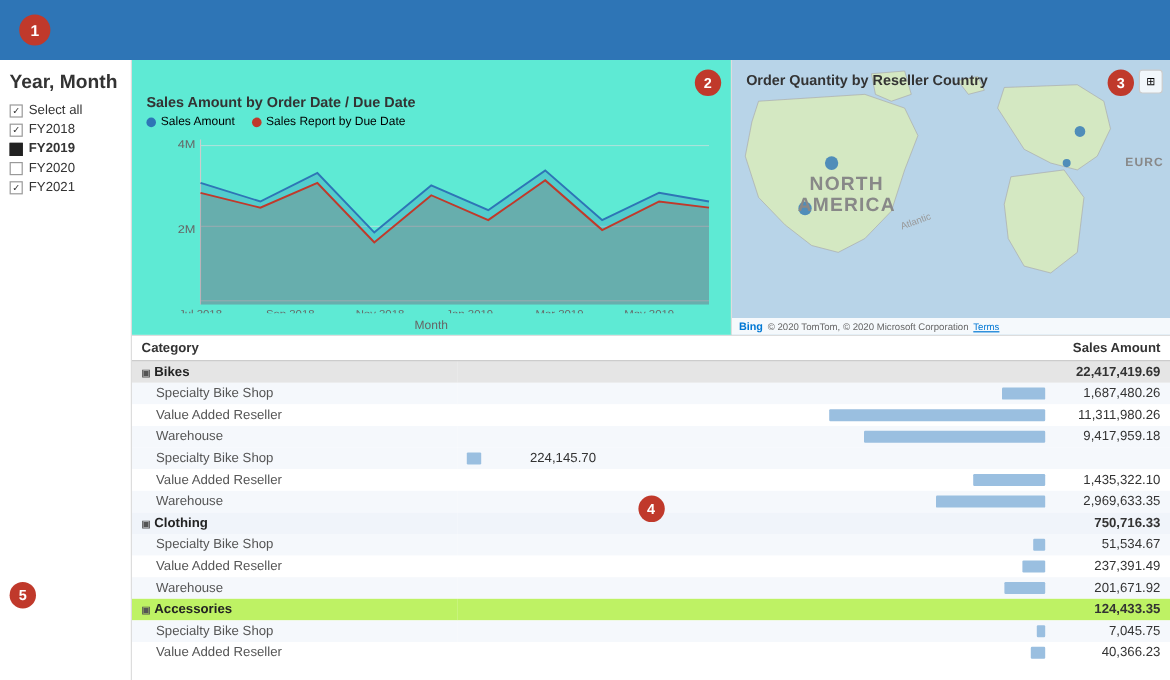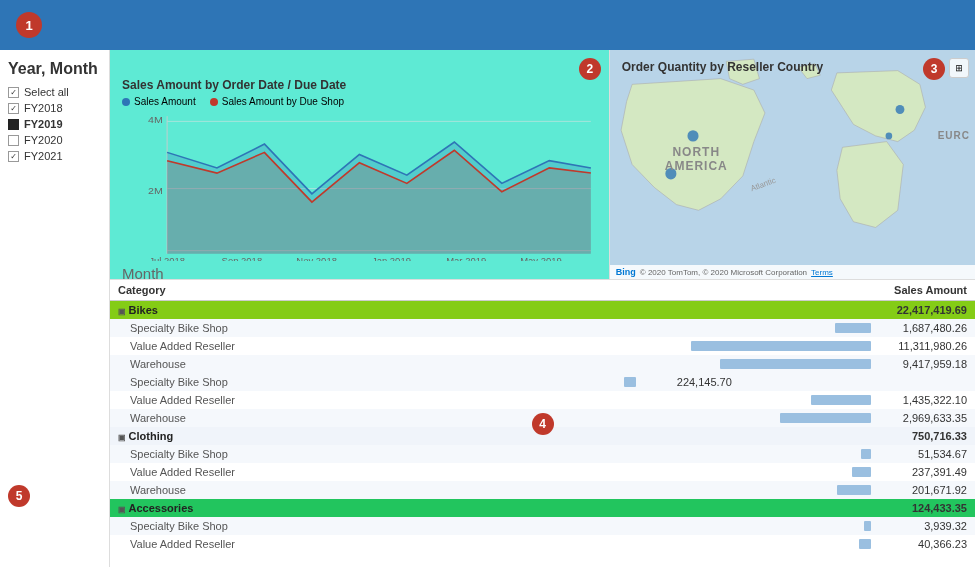--- a/index.html
+++ b/index.html
@@ -153,21 +153,22 @@
       font-weight: 700;
       position: absolute;
       top: 8px;
       right: 8px;
     }
     .chart-svg-area {
       width: 100%;
       height: 150px;
     }
     .chart-x-label {
-      font-size: 15px;
+      text-align: center;
+      font-size: 10px;
       color: #666;
       margin-top: 2px;
     }
 
     
     .map-container {
       flex: 1;
       background: #cde3f0;
       position: relative;
       overflow: hidden;
@@ -194,21 +195,21 @@
       font-weight: 700;
       position: absolute;
       top: 8px;
       right: 30px;
       z-index: 3;
     }
     .map-label-na {
       position: absolute;
       top: 95px;
       left: 55px;
-      font-size: 12px;
+      font-size: 16px;
       font-weight: 700;
       color: #888;
       letter-spacing: 1px;
       text-align: center;
       z-index: 2;
     }
     .map-label-eurc {
       position: absolute;
       top: 80px;
       right: 5px;
@@ -370,21 +371,21 @@
 
       <div class="line-chart-container">
         <div class="chart-title">Sales Amount by Order Date / Due Date</div>
         <div class="chart-legend">
           <div class="legend-item">
             <div class="legend-dot" style="background:#2e75b6;"></div>
             <span>Sales Amount</span>
           </div>
           <div class="legend-item">
             <div class="legend-dot" style="background:#c0392b;"></div>
-            <span>Sales Amount by Due Shop</span>
+            <span>Sales Report by Due Date</span>
           </div>
         </div>
         <div class="chart-badge">2</div>
         <svg class="chart-svg-area" viewBox="0 0 400 145" preserveAspectRatio="none">
 
           <text x="22" y="12" font-size="9" fill="#666">4M</text>
           <text x="22" y="80" font-size="9" fill="#666">2M</text>
 
           <line x1="38" y1="10" x2="395" y2="10" stroke="#e0e0e0" stroke-width="0.5"></line>
           <line x1="38" y1="75" x2="395" y2="75" stroke="#e0e0e0" stroke-width="0.5"></line>
@@ -450,21 +451,21 @@
     <div class="table-container" style="position:relative;">
       <div class="table-badge">4</div>
       <table>
         <thead>
           <tr>
             <th>Category</th>
             <th class="right" style="text-align:right; padding-right:8px;">Sales Amount</th>
           </tr>
         </thead>
         <tbody id="table-body">
-            <tr style="background: #84cc16;">
+            <tr style="background: #e5e5e5;">
       <td class="category-main">
         <span class="expand-icon">▣</span>Bikes
       </td>
       <td class="right" style="font-weight:700;margin-top:16px;">22,417,419.69</td>
     </tr>
             <tr style="background: rgb(245, 248, 252);">
               <td class="category-sub">Specialty Bike Shop</td>
               <td style="padding: 2px 8px; white-space: nowrap;">
                 <div style="display: flex; align-items: center; gap: 6px; justify-content: flex-end;">
                   <div style="width: 36px; height: 10px; background: rgb(154, 191, 224); border-radius: 1px; flex-shrink: 0;"></div>
@@ -486,21 +487,21 @@
               <td style="padding: 2px 8px; white-space: nowrap;">
                 <div style="display: flex; align-items: center; gap: 6px; justify-content: flex-end;">
                   <div style="width: 151px; height: 10px; background: rgb(154, 191, 224); border-radius: 1px; flex-shrink: 0;"></div>
                   <span style="text-align: right; min-width: 90px; display: inline-block;">9,417,959.18</span>
                 </div>
               </td>
             </tr>
             <tr style="background: rgb(245, 248, 252);">
               <td class="category-sub">Specialty Bike Shop</td>
               <td style="padding: 2px 8px; white-space: nowrap;">
-                <div style="display: flex; align-items: center; gap: 6px; justify-content: center;">
+                <div style="display: flex; align-items: center; gap: 6px; justify-content: flex-start;">
                   <div style="width: 12px; height: 10px; background: rgb(154, 191, 224); border-radius: 1px; flex-shrink: 0;"></div>
                   <span style="text-align: right; min-width: 90px; display: inline-block;">224,145.70</span>
                 </div>
               </td>
             </tr>
             <tr style="background: white;">
               <td class="category-sub">Value Added Reseller</td>
               <td style="padding: 2px 8px; white-space: nowrap;">
                 <div style="display: flex; align-items: center; gap: 6px; justify-content: flex-end;">
                   <div style="width: 60px; height: 10px; background: rgb(154, 191, 224); border-radius: 1px; flex-shrink: 0;"></div>
@@ -543,32 +544,32 @@
             </tr>
             <tr style="background: rgb(245, 248, 252);">
               <td class="category-sub">Warehouse</td>
               <td style="padding: 2px 8px; white-space: nowrap;">
                 <div style="display: flex; align-items: center; gap: 6px; justify-content: flex-end;">
                   <div style="width: 34px; height: 10px; background: rgb(154, 191, 224); border-radius: 1px; flex-shrink: 0;"></div>
                   <span style="text-align: right; min-width: 90px; display: inline-block;">201,671.92</span>
                 </div>
               </td>
             </tr>
-            <tr style="background: #22c55e;">
+            <tr style="background: #bef264;">
       <td class="category-main">
         <span class="expand-icon">▣</span>Accessories
       </td>
       <td class="right" style="font-weight:700;">124,433.35</td>
     </tr>
             <tr style="background: rgb(245, 248, 252);">
               <td class="category-sub">Specialty Bike Shop</td>
               <td style="padding: 2px 8px; white-space: nowrap;">
                 <div style="display: flex; align-items: center; gap: 6px; justify-content: flex-end;">
                   <div style="width: 7px; height: 10px; background: rgb(154, 191, 224); border-radius: 1px; flex-shrink: 0;"></div>
-                  <span style="text-align: right; min-width: 90px; display: inline-block;">3,939.32</span>
+                  <span style="text-align: right; min-width: 90px; display: inline-block;">7,045.75</span>
                 </div>
               </td>
             </tr>
             <tr style="background: white;">
               <td class="category-sub">Value Added Reseller</td>
               <td style="padding: 2px 8px; white-space: nowrap;">
                 <div style="display: flex; align-items: center; gap: 6px; justify-content: flex-end;">
                   <div style="width: 12px; height: 10px; background: rgb(154, 191, 224); border-radius: 1px; flex-shrink: 0;"></div>
                   <span style="text-align: right; min-width: 90px; display: inline-block;">40,366.23</span>
                 </div>

